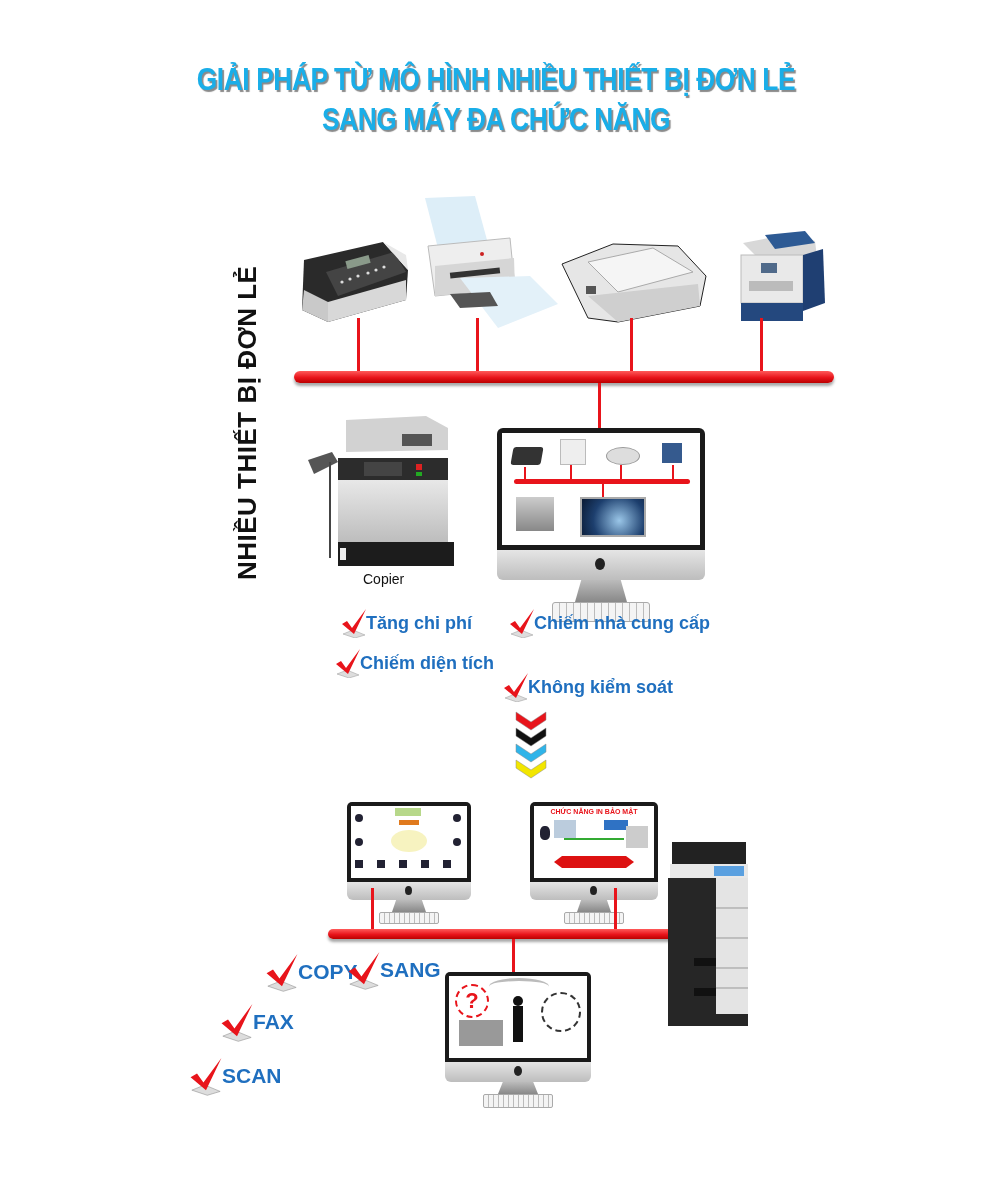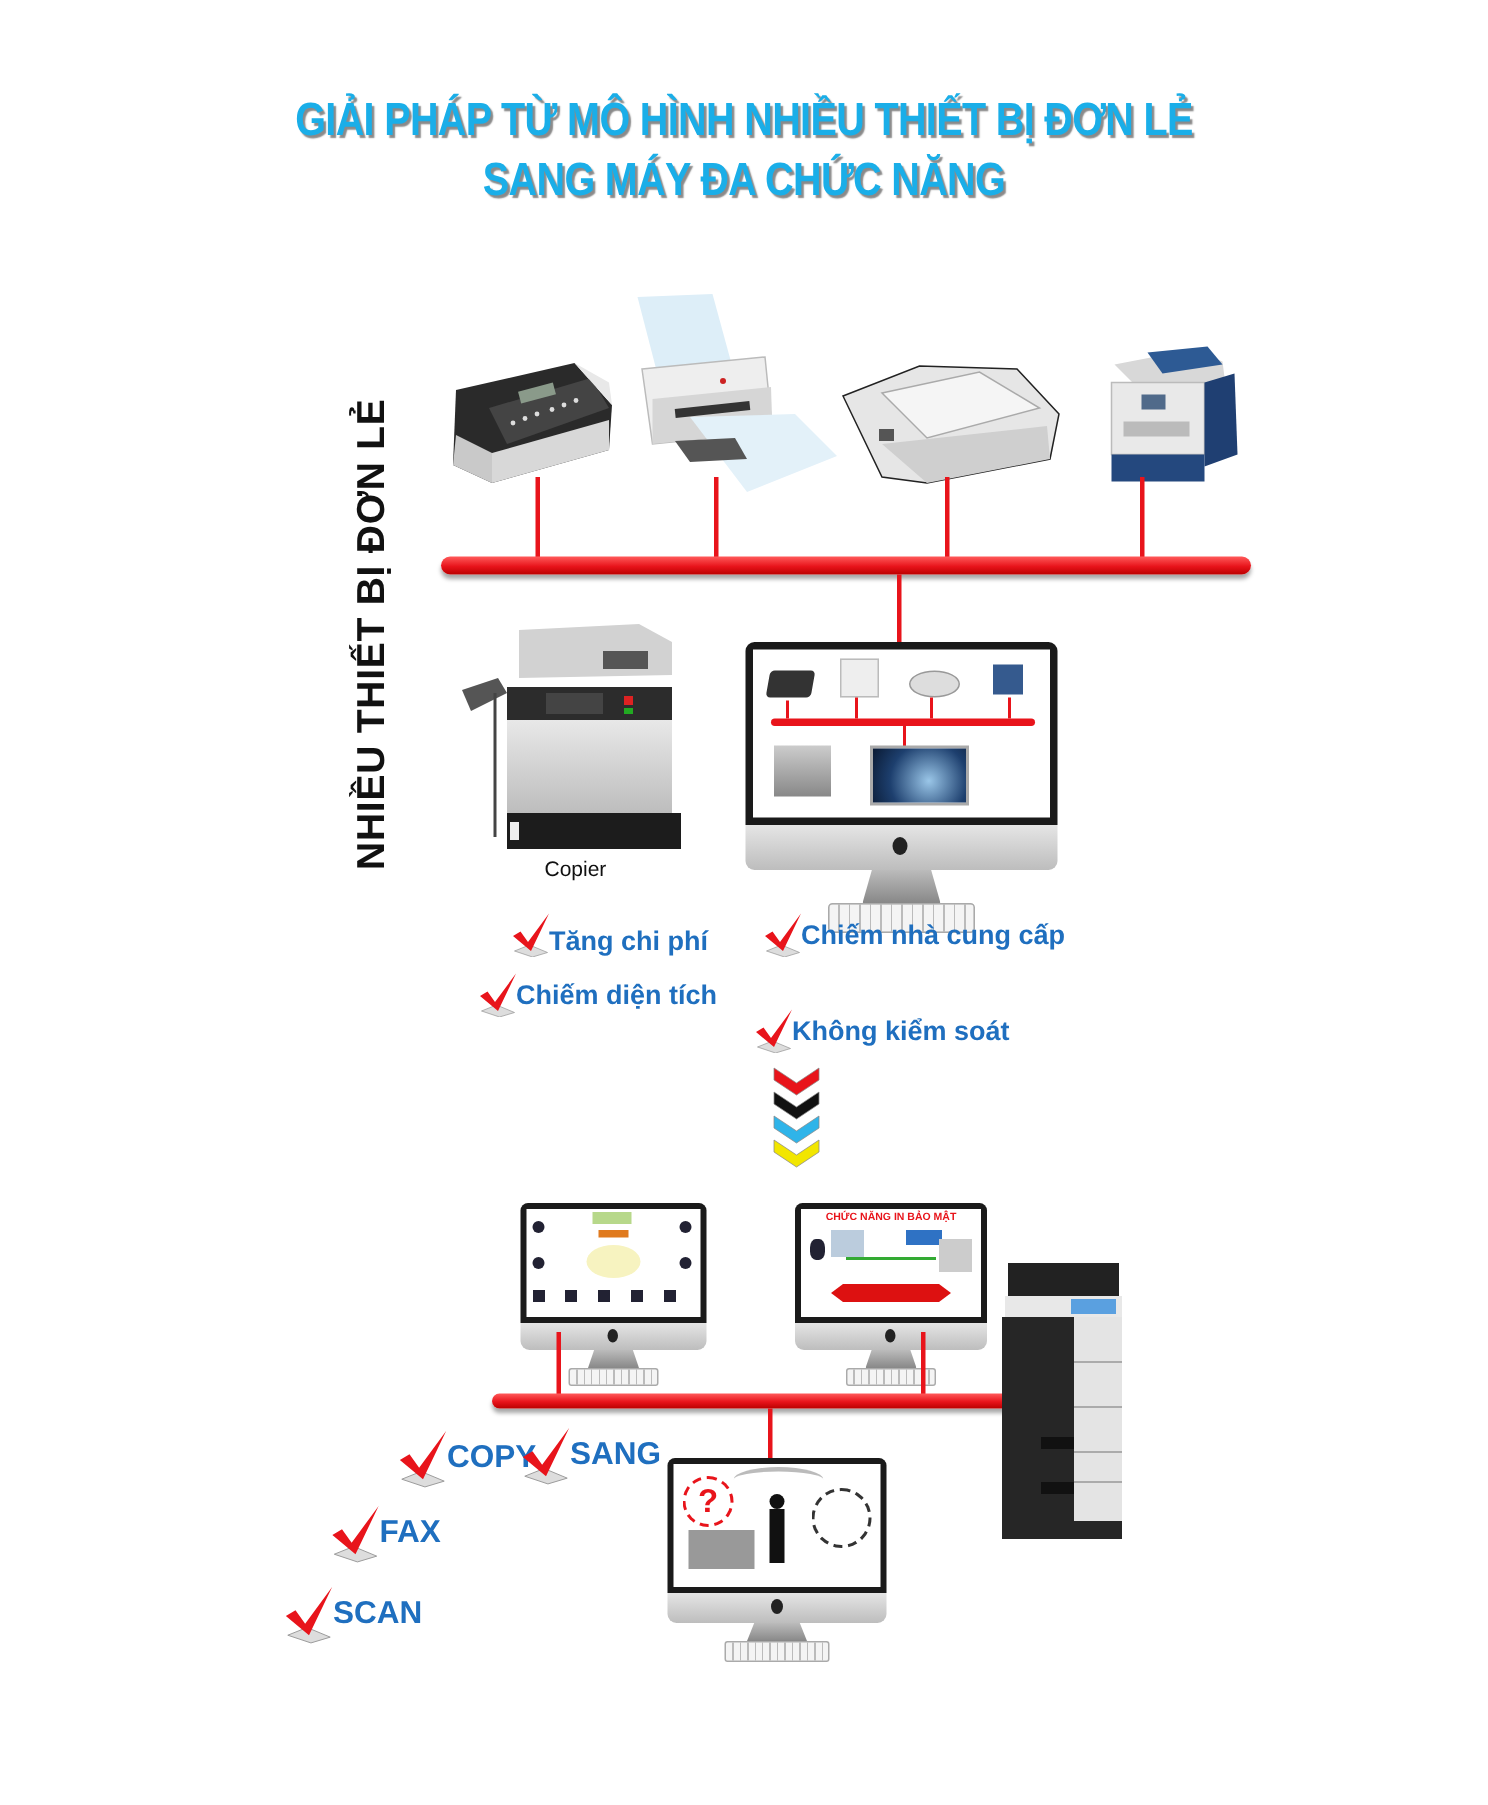--- a/index.html
+++ b/index.html
@@ -129,35 +129,35 @@
       </div>
     </div>
   </div>
   <div class="chin" style="width:208px;height:30px;">
     <div class="abs" style="left:98px;top:8px;width:10px;height:12px;background:#222;border-radius:50%;"></div>
   </div>
   <div style="margin:0 auto;width:52px;height:22px;background:linear-gradient(#bbb,#888);clip-path:polygon(12% 0,88% 0,100% 100%,0 100%);"></div>
   <div style="margin:0 auto;width:96px;height:18px;background:#dcdcdc;border:1px solid #aaa;border-radius:3px;background-image:repeating-linear-gradient(90deg,#f4f4f4 0 6px,#bbb 6px 7px);"></div>
 </div>
 
-<div class="abs check-item" style="left:340px;top:608px;align-items:flex-end;">
+<div class="abs check-item" style="left:340px;top:608px;">
   <span class="check"><svg width="28" height="30" viewBox="0 0 28 30">
         <path d="M3 26 L13 22 L25 27 L15 30 Z" fill="#ddd" stroke="#999" stroke-width="0.5"></path>
         <path d="M2 16 L7 13 L12 20 L26 1 L14 26 Z" fill="#e8141b"></path>
       </svg></span>
   <span class="check-label">Tăng chi phí</span>
 </div>
 <div class="abs check-item" style="left:508px;top:608px;">
   <span class="check"><svg width="28" height="30" viewBox="0 0 28 30">
         <path d="M3 26 L13 22 L25 27 L15 30 Z" fill="#ddd" stroke="#999" stroke-width="0.5"></path>
         <path d="M2 16 L7 13 L12 20 L26 1 L14 26 Z" fill="#e8141b"></path>
       </svg></span>
   <span class="check-label">Chiếm nhà cung cấp</span>
 </div>
-<div class="abs check-item" style="left:318px;top:648px;">
+<div class="abs check-item" style="left:334px;top:648px;">
   <span class="check"><svg width="28" height="30" viewBox="0 0 28 30">
         <path d="M3 26 L13 22 L25 27 L15 30 Z" fill="#ddd" stroke="#999" stroke-width="0.5"></path>
         <path d="M2 16 L7 13 L12 20 L26 1 L14 26 Z" fill="#e8141b"></path>
       </svg></span>
   <span class="check-label">Chiếm diện tích</span>
 </div>
 <div class="abs check-item" style="left:502px;top:672px;">
   <span class="check"><svg width="28" height="30" viewBox="0 0 28 30">
         <path d="M3 26 L13 22 L25 27 L15 30 Z" fill="#ddd" stroke="#999" stroke-width="0.5"></path>
         <path d="M2 16 L7 13 L12 20 L26 1 L14 26 Z" fill="#e8141b"></path>

